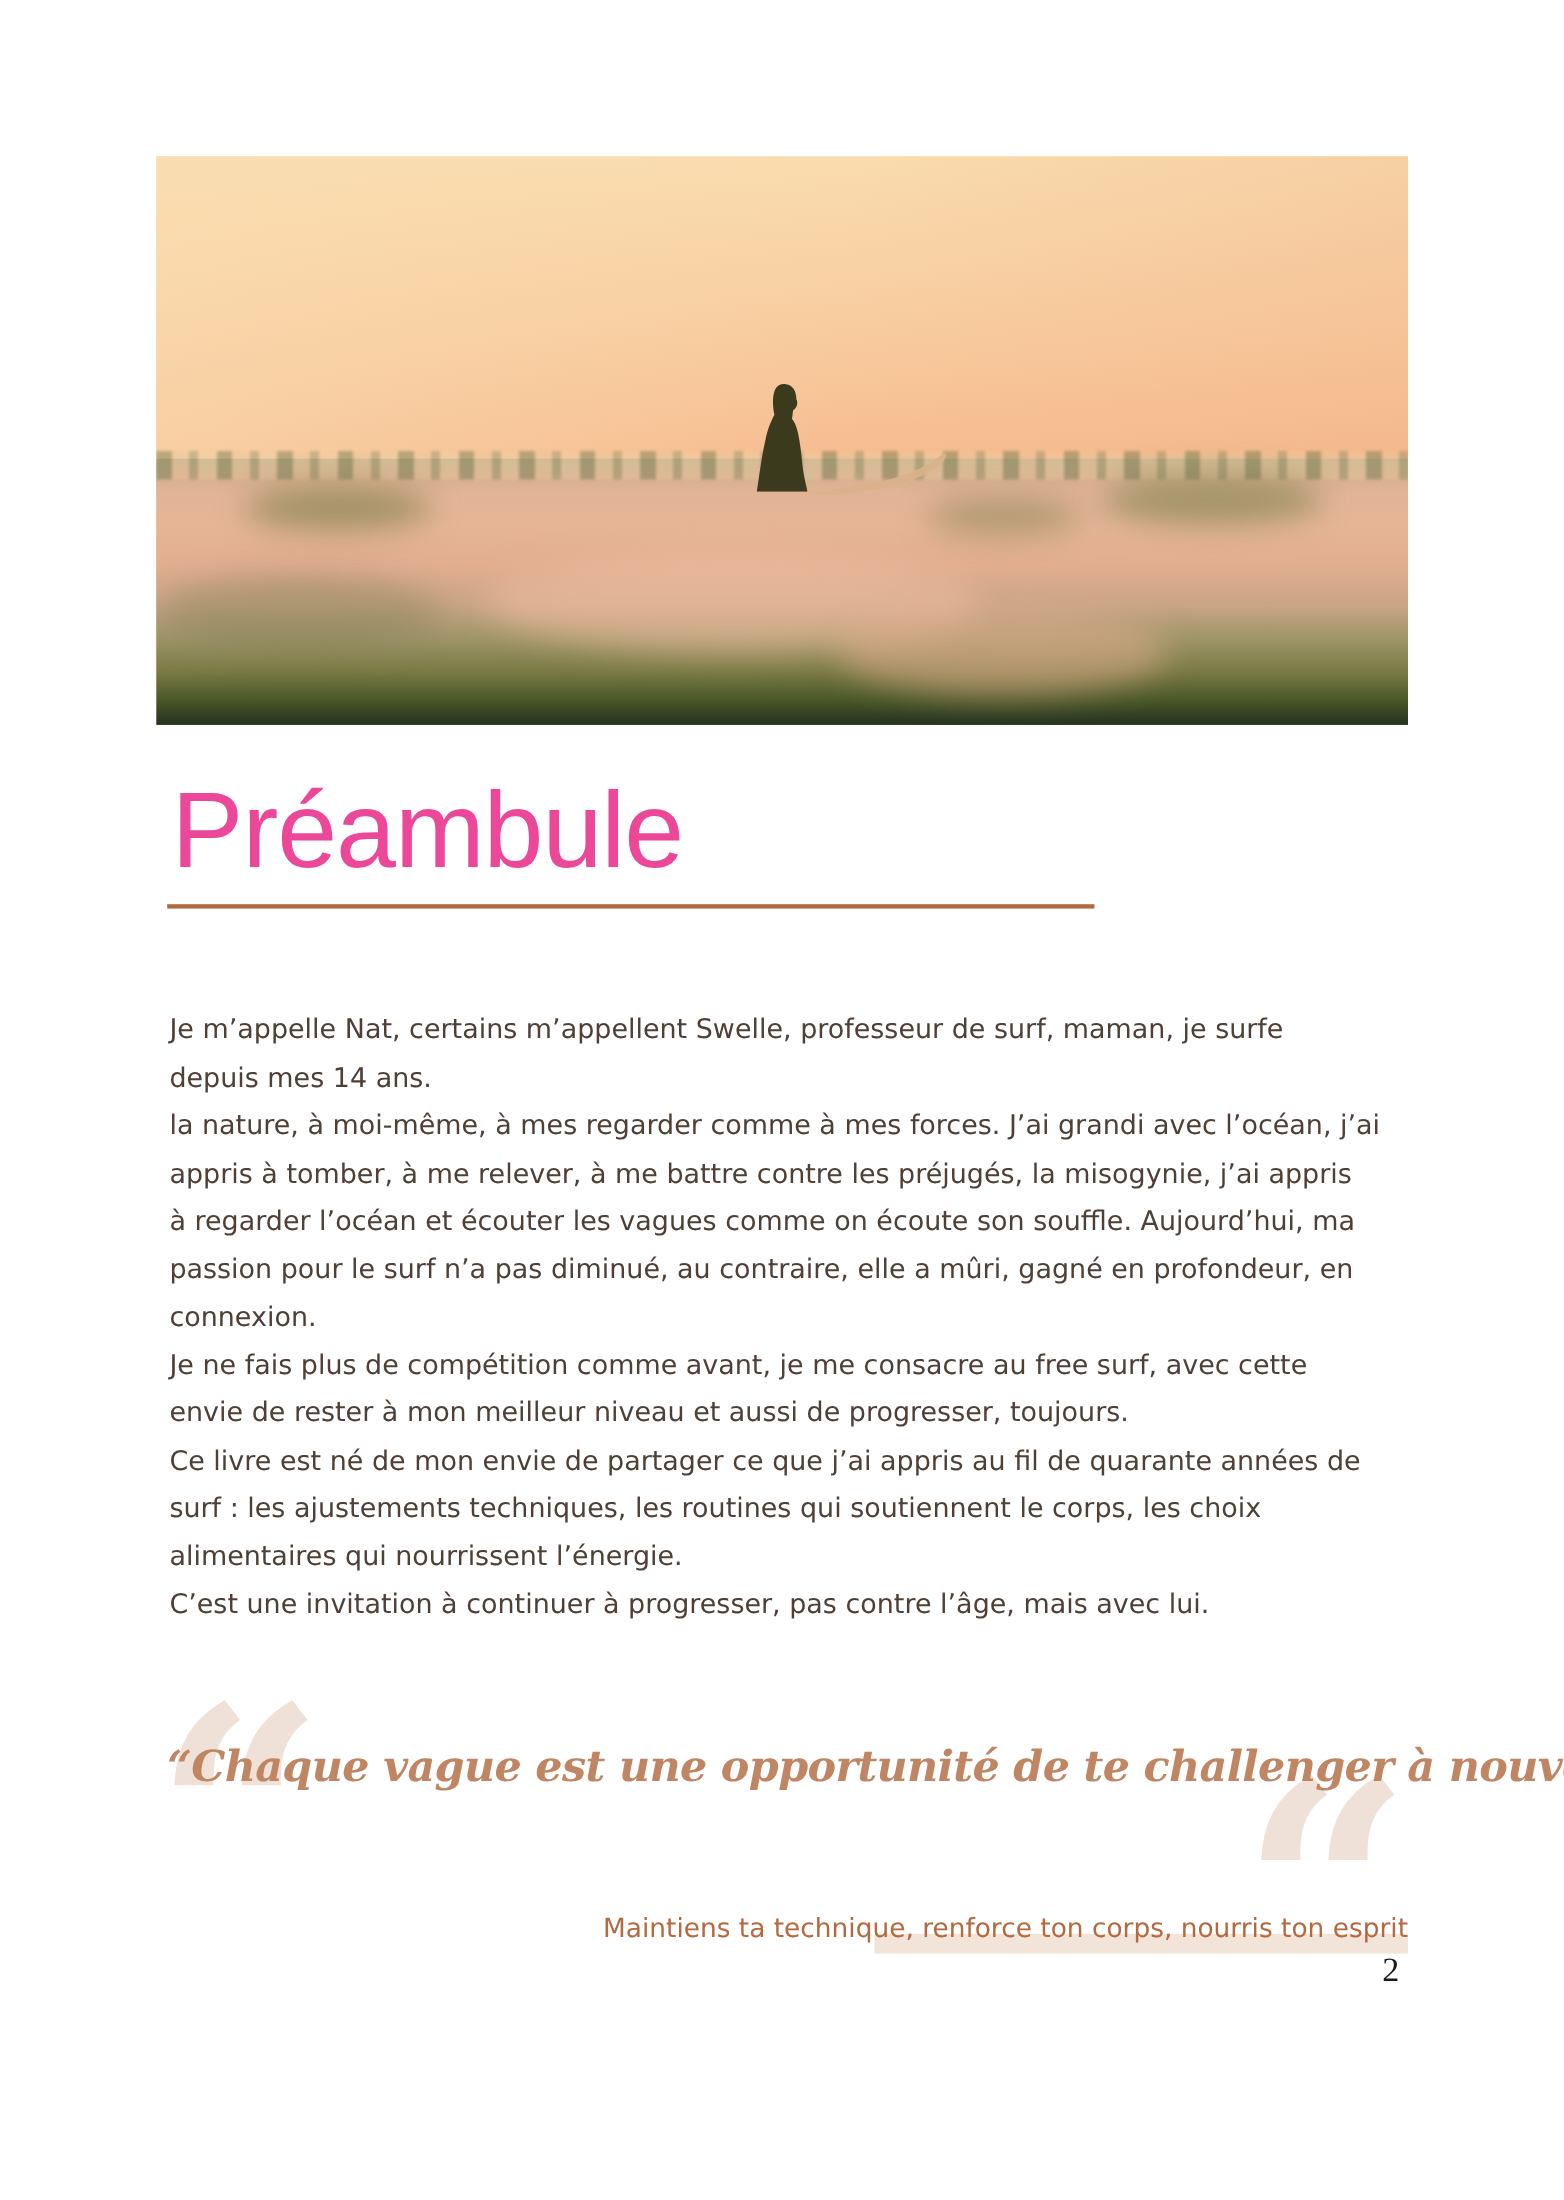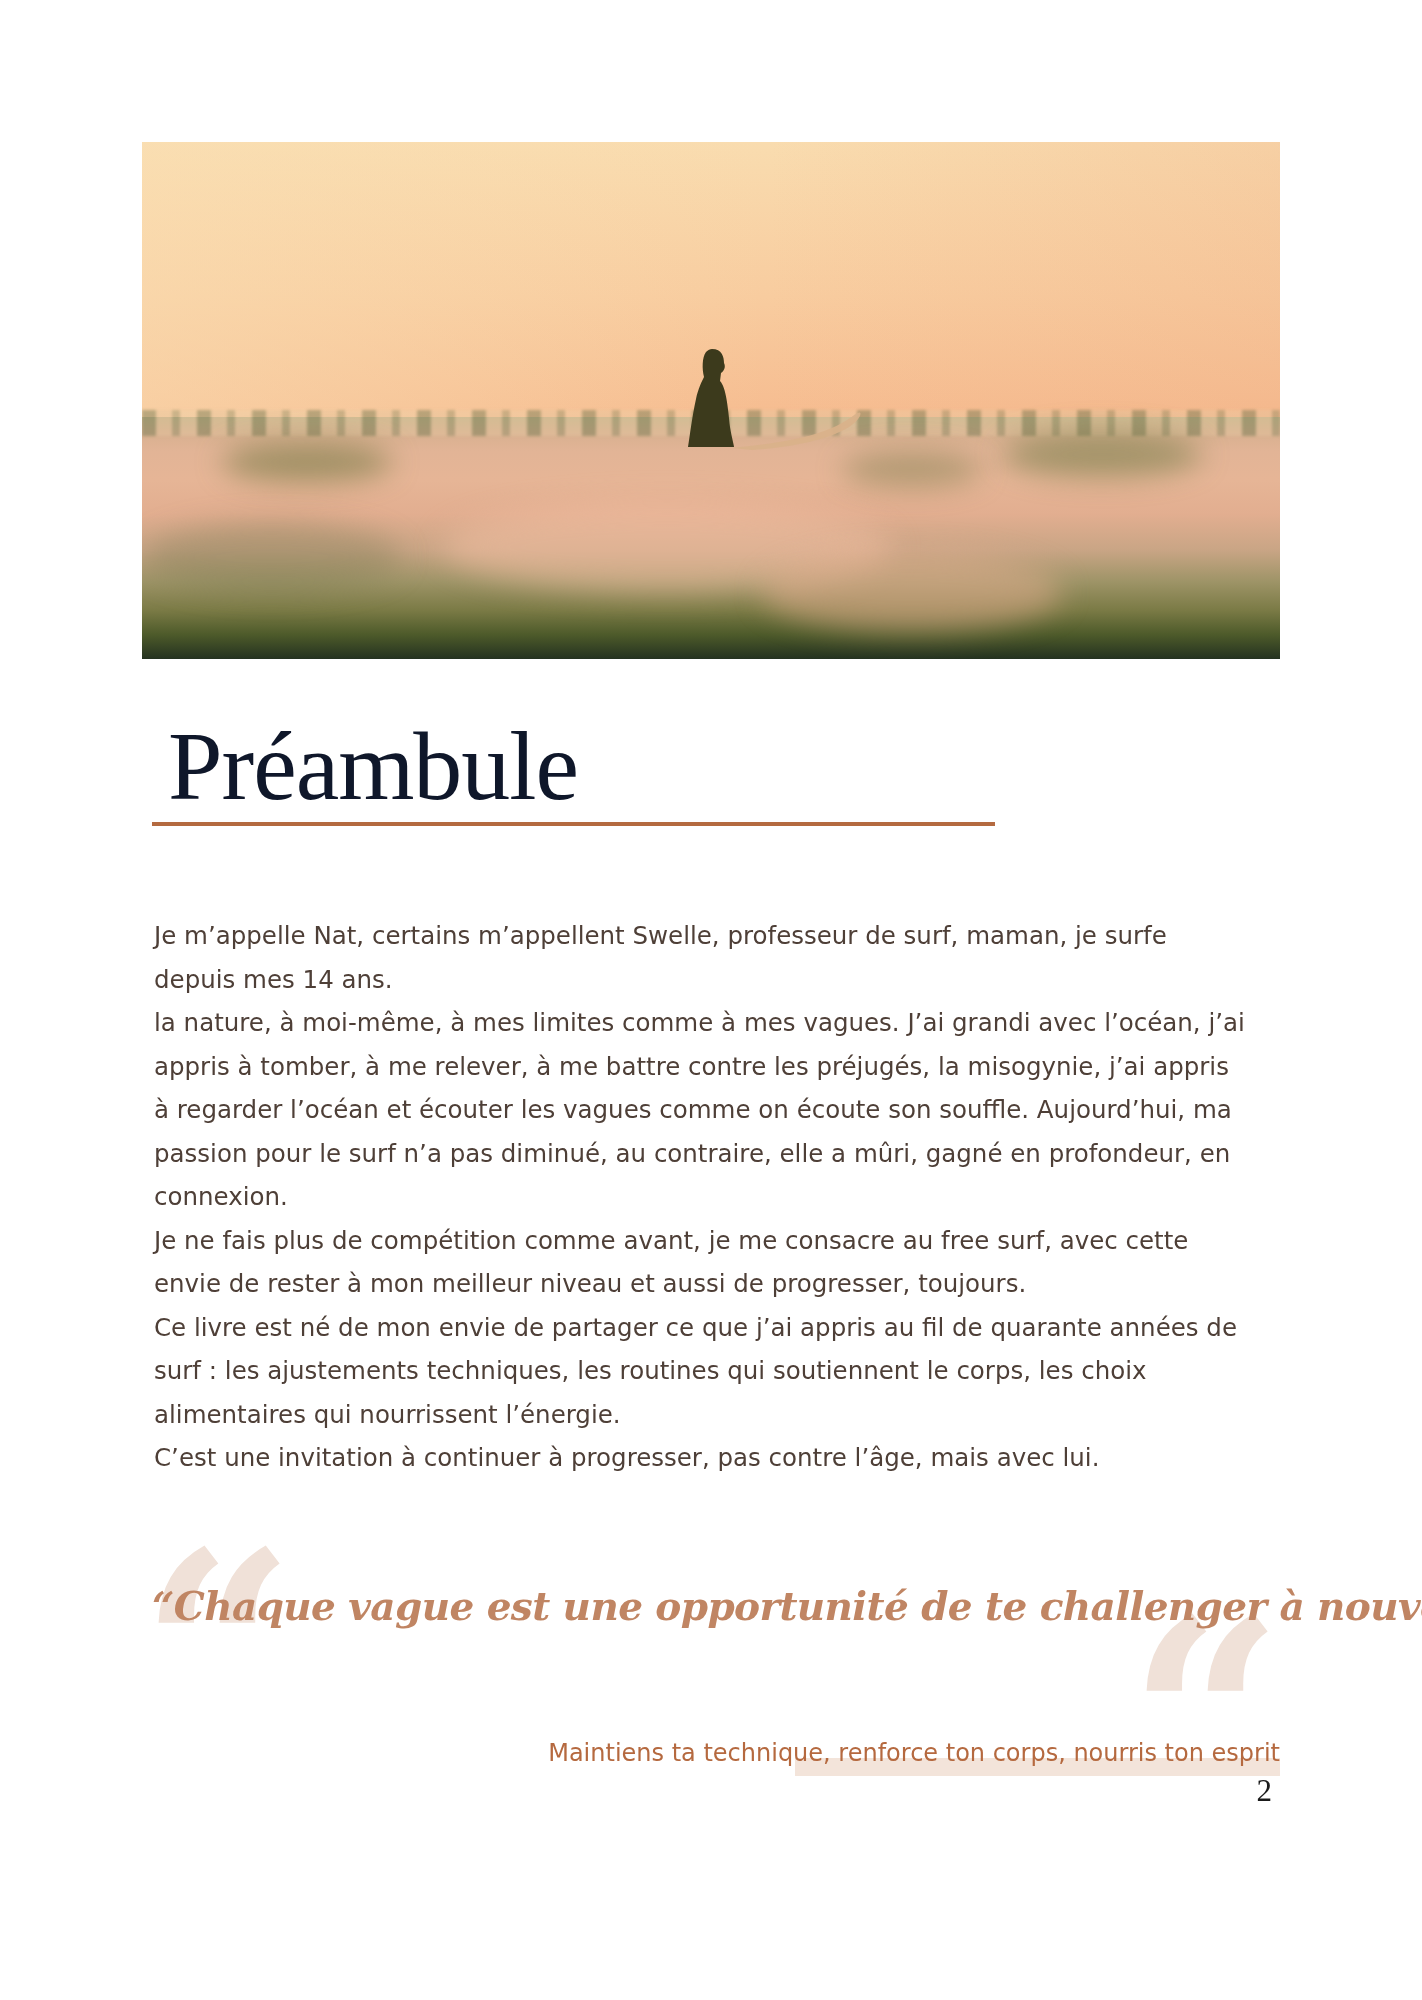--- a/index.html
+++ b/index.html
@@ -33,24 +33,24 @@
     .hero .blob.g3 { left: 860px; top: 290px; width: 200px; height: 45px; background: rgba(100,115,60,0.5); }
     .hero .blob.p1 { left: 300px; top: 360px; width: 450px; height: 90px; background: rgba(240,190,160,0.55); }
     .hero .blob.p2 { left: 620px; top: 410px; width: 300px; height: 80px; background: rgba(232,175,145,0.5); }
     .hero .blob.d1 { left: 0px; top: 380px; width: 260px; height: 70px; background: rgba(120,120,80,0.35); }
     .hero .surfer { position: absolute; left: 542px; top: 205px; width: 56px; height: 100px; }
     .hero .board { position: absolute; left: 590px; top: 268px; width: 130px; height: 40px; }
 
     
     .title {
       position: absolute; left: 152px; top: 690px;
-      font-family: Liberation Serif, serif;
-      font-size: 98px; line-height: 120px; color: #0f172a; font-weight: normal;
+      font-family: Liberation Sans, sans-serif;
+      font-size: 98px; line-height: 120px; color: #ec4899; font-weight: normal;
       letter-spacing: -1px;
-      margin: 16px;
+      margin: 4px;
     }
     .title-rule {
       position: absolute; left: 152px; top: 822px; width: 843px; height: 4px;
       background: #b46a40;
     }
 
     
     .body-text {
       position: absolute; left: 154px; top: 914px; width: 1130px;
       font-family: "DejaVu Sans", "Liberation Sans", sans-serif;
@@ -114,21 +114,21 @@
       <path d="M28 2 C 38 2, 40 10, 40 16 C 42 20, 40 24, 37 26 L 36 34 C 42 40, 44 60, 46 80 C 48 92, 50 98, 50 100 L 4 100 C 6 88, 8 70, 12 52 C 14 42, 18 34, 20 30 C 18 22, 18 10, 22 5 C 24 3, 26 2, 28 2 Z" fill="#3c3a1c"></path>
     </svg>
   </div>
 
   <h1 class="title">Préambule</h1>
   <div class="title-rule"></div>
 
   <div class="body-text">
     <span class="line">Je m’appelle Nat, certains m’appellent Swelle, professeur de surf, maman, je surfe</span>
     <span class="line">depuis mes 14 ans.</span>
-    <span class="line">la nature, à moi-même, à mes limites comme à mes vagues. J’ai grandi avec l’océan, j’ai</span>
+    <span class="line">la nature, à moi-même, à mes regarder comme à mes forces. J’ai grandi avec l’océan, j’ai</span>
     <span class="line">appris à tomber, à me relever, à me battre contre les préjugés, la misogynie, j’ai appris</span>
     <span class="line">à regarder l’océan et écouter les vagues comme on écoute son souffle. Aujourd’hui, ma</span>
     <span class="line">passion pour le surf n’a pas diminué, au contraire, elle a mûri, gagné en profondeur, en</span>
     <span class="line">connexion.</span>
     <span class="line">Je ne fais plus de compétition comme avant, je me consacre au free surf, avec cette</span>
     <span class="line">envie de rester à mon meilleur niveau et aussi de progresser, toujours.</span>
     <span class="line">Ce livre est né de mon envie de partager ce que j’ai appris au fil de quarante années de</span>
     <span class="line">surf : les ajustements techniques, les routines qui soutiennent le corps, les choix</span>
     <span class="line">alimentaires qui nourrissent l’énergie.</span>
     <span class="line">C’est une invitation à continuer à progresser, pas contre l’âge, mais avec lui.</span>

